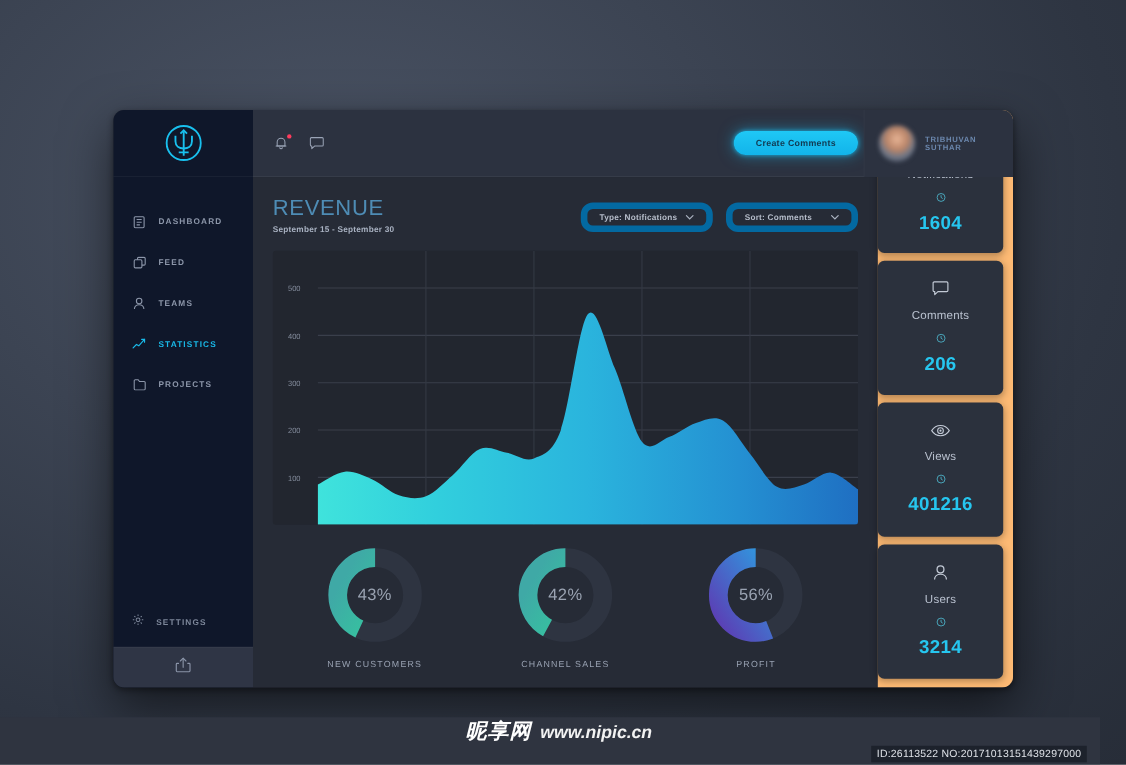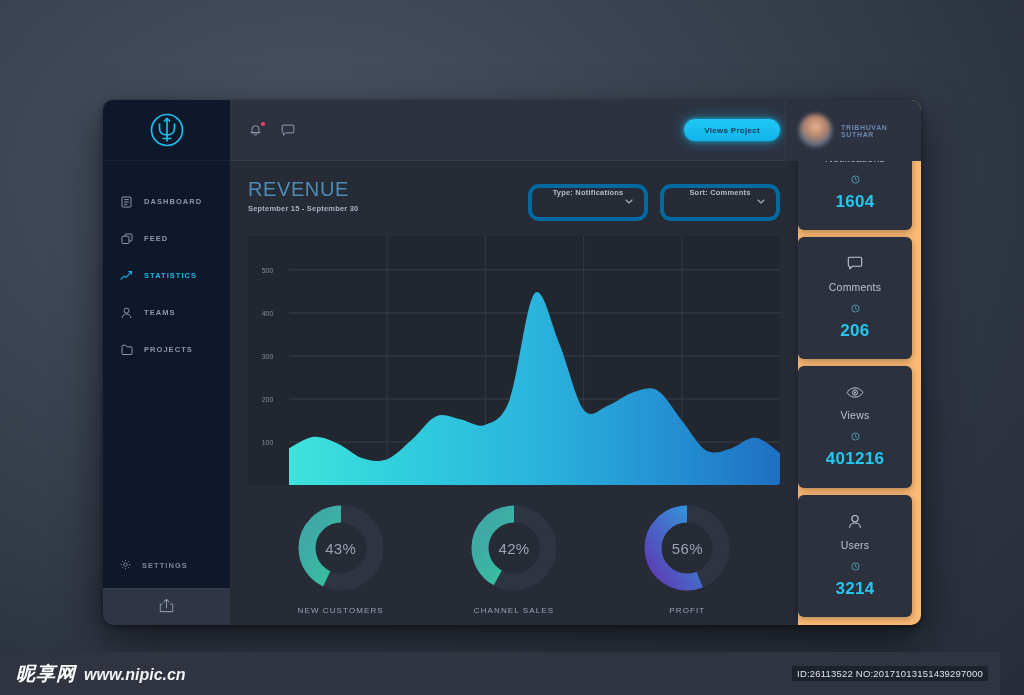--- a/index.html
+++ b/index.html
@@ -103,44 +103,44 @@
   .title {
     font-size:20px; color:#4e8cb5; letter-spacing:.6px;
     font-weight:normal; line-height:1.1;
   }
   .subtitle {
     font-size:7.5px; color:#a9b2c2; font-weight:bold;
     margin-top:4px; letter-spacing:.2px;
   }
   .selects { display:flex; gap:12px; margin-left:auto; margin-top:6px; }
   .select {
-    width:120px; height:37px; border-radius:11px;
-    border:4px solid #0369a1; background:transparent;
+    width:120px; height:27px; border-radius:11px;
+    border:6px solid #0369a1; background:transparent;
     display:flex; align-items:center;
-    padding:0 11px; cursor:pointer;flex-direction:column;
+    padding:0 11px; cursor:pointer;
   }
   .select span {
     font-size:7.5px; color:#b6bdca; font-weight:bold; letter-spacing:.2px;
   }
   .select .chev { margin-left:auto; }
 
   
   .chart-card {
     margin-top:15px;
     height:249px; flex:0 0 249px;
     background:#22262f;
     border-radius:3px;
     position:relative; overflow:hidden;
   }
   .chart-card svg { display:block; width:100%; height:100%; }
 
   
   .donuts {
-    flex:1; display:flex; align-items:flex-end;
-    padding:10px 6px;
+    flex:1; display:flex; align-items:center;
+    padding:0 6px;
   }
   .donut-cell {
     flex:1; display:flex; flex-direction:column;
     align-items:center; justify-content:center;
   }
   .donut-wrap { position:relative; width:92px; height:92px; }
   .donut-wrap svg { display:block; }
   .donut-val {
     position:absolute; inset:0;
     display:flex; align-items:center; justify-content:center;
@@ -195,21 +195,21 @@
   }
   .profile-name {
     font-size:7px; color:#6b87ad; font-weight:bold; letter-spacing:.65px;
   }
 
   
   .wm {
     position:absolute; left:0; bottom:0;
     width:1000px; height:43px;
     background:#2f3440;
-    display:flex; align-items:center;
+    display:flex; align-items:center;flex-direction:column;
   }
   .wm-left { display:flex; align-items:baseline; gap:8px; padding-left:16px; }
   .wm-cn {
     font-family:"DejaVu Sans", sans-serif;
     font-size:19px; font-weight:bold; color:#ffffff;
     font-style:italic; letter-spacing:1px;
   }
   .wm-url {
     font-size:16px; color:#f2f2f2; font-style:italic; font-weight:bold;
   }
@@ -254,38 +254,38 @@
       <div class="nav-item">
         <span class="ico">
           <svg width="12" height="12" viewBox="0 0 12 12" fill="none" stroke="#8d97aa" stroke-width="1">
             <rect x="1" y="3.2" width="7" height="7.3" rx="1"></rect>
             <path d="M4 3.2V2a1 1 0 0 1 1-1h5a1 1 0 0 1 1 1v5a1 1 0 0 1-1 1H8"></path>
           </svg>
         </span>
         <span class="nav-label">FEED</span>
       </div>
 
+      <div class="nav-item">
+        <span class="ico">
+          <svg width="11" height="12" viewBox="0 0 11 12" fill="none" stroke="#8d97aa" stroke-width="1">
+            <circle cx="5.5" cy="3.6" r="2.5"></circle>
+            <path d="M1.2 11c0-2.4 1.9-4 4.3-4s4.3 1.6 4.3 4"></path>
+          </svg>
+        </span>
+        <span class="nav-label">TEAMS</span>
+      </div>
+
       <div class="nav-item active">
         <span class="ico">
           <svg width="13" height="11" viewBox="0 0 13 11" fill="none" stroke="#19b9e8" stroke-width="1.1" stroke-linecap="round">
             <path d="M1 9.2 L4 6.2 L6.2 7.4 L11.3 1.6"></path>
             <path d="M8.8 1.6h2.6v2.5"></path>
           </svg>
         </span>
         <span class="nav-label">STATISTICS</span>
-      </div>
-
-      <div class="nav-item">
-        <span class="ico">
-          <svg width="11" height="12" viewBox="0 0 11 12" fill="none" stroke="#8d97aa" stroke-width="1">
-            <circle cx="5.5" cy="3.6" r="2.5"></circle>
-            <path d="M1.2 11c0-2.4 1.9-4 4.3-4s4.3 1.6 4.3 4"></path>
-          </svg>
-        </span>
-        <span class="nav-label">TEAMS</span>
       </div>
 
       <div class="nav-item">
         <span class="ico">
           <svg width="12" height="11" viewBox="0 0 12 11" fill="none" stroke="#8d97aa" stroke-width="1">
             <path d="M1 9.5V2.2a1 1 0 0 1 1-1h2.6l1.2 1.6H10a1 1 0 0 1 1 1v5.7a1 1 0 0 1-1 1H2a1 1 0 0 1-1-1Z"></path>
           </svg>
         </span>
         <span class="nav-label">PROJECTS</span>
       </div>
@@ -324,21 +324,21 @@
           </svg>
           <span class="dot"></span>
         </span>
         <span class="ic-btn">
           <svg width="14" height="13" viewBox="0 0 15 14" fill="none" stroke="#9aa4b6" stroke-width="1" stroke-linejoin="round">
             <path d="M1.2 2.2a1 1 0 0 1 1-1h10.6a1 1 0 0 1 1 1v6.3a1 1 0 0 1-1 1H5.3L2.6 12V9.5H2.2a1 1 0 0 1-1-1V2.2Z"></path>
           </svg>
         </span>
       </div>
       <div class="spacer"></div>
-      <button class="create-btn">Views Project</button>
+      <button class="create-btn">Create Comments</button>
     </header>
 
     <section class="content">
 
       <div class="content-head">
         <div>
           <h1 class="title">REVENUE</h1>
           <div class="subtitle">September 15 - September 30</div>
         </div>
         <div class="selects">

